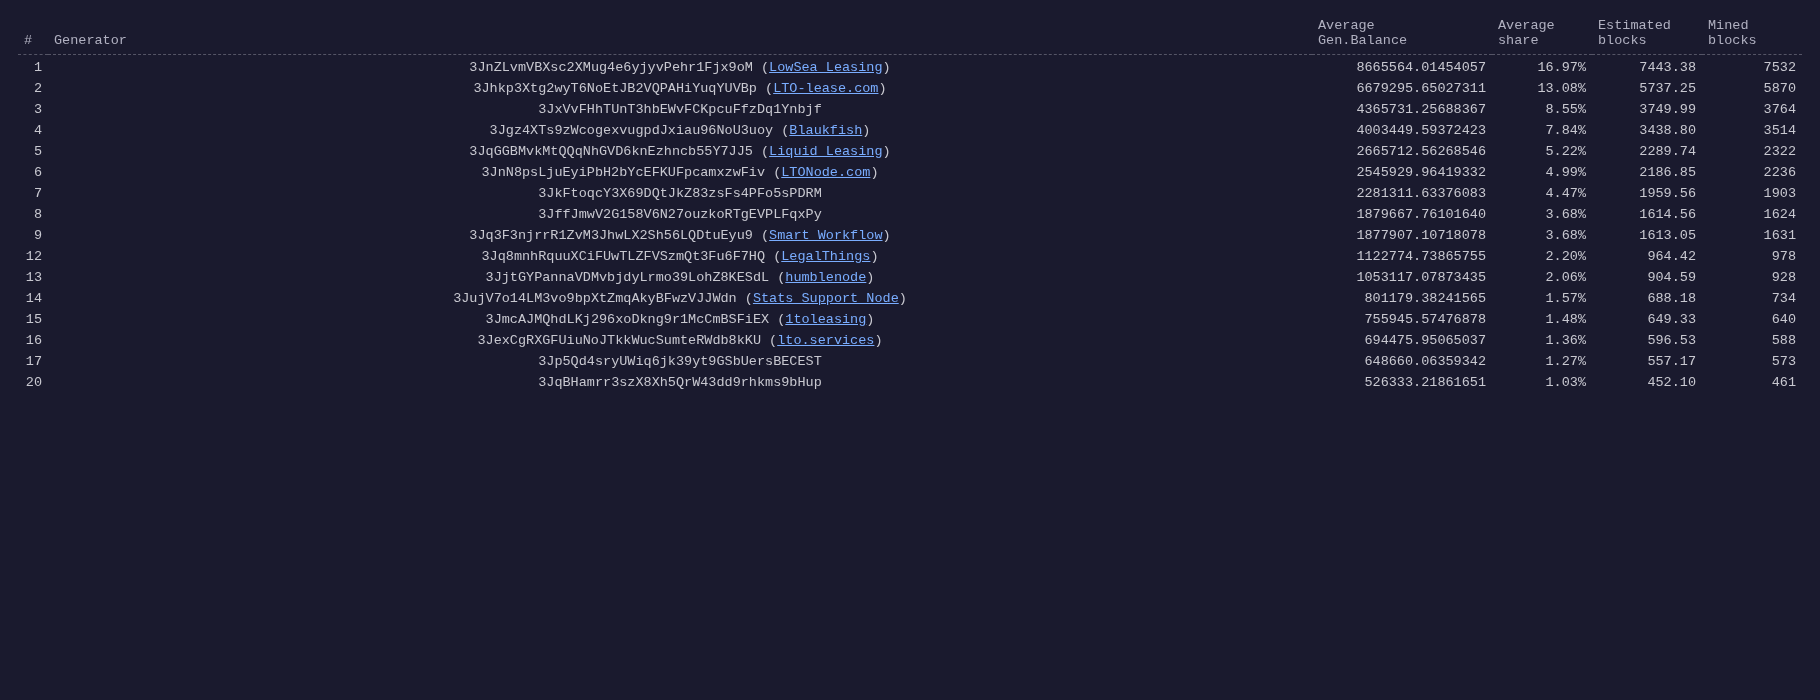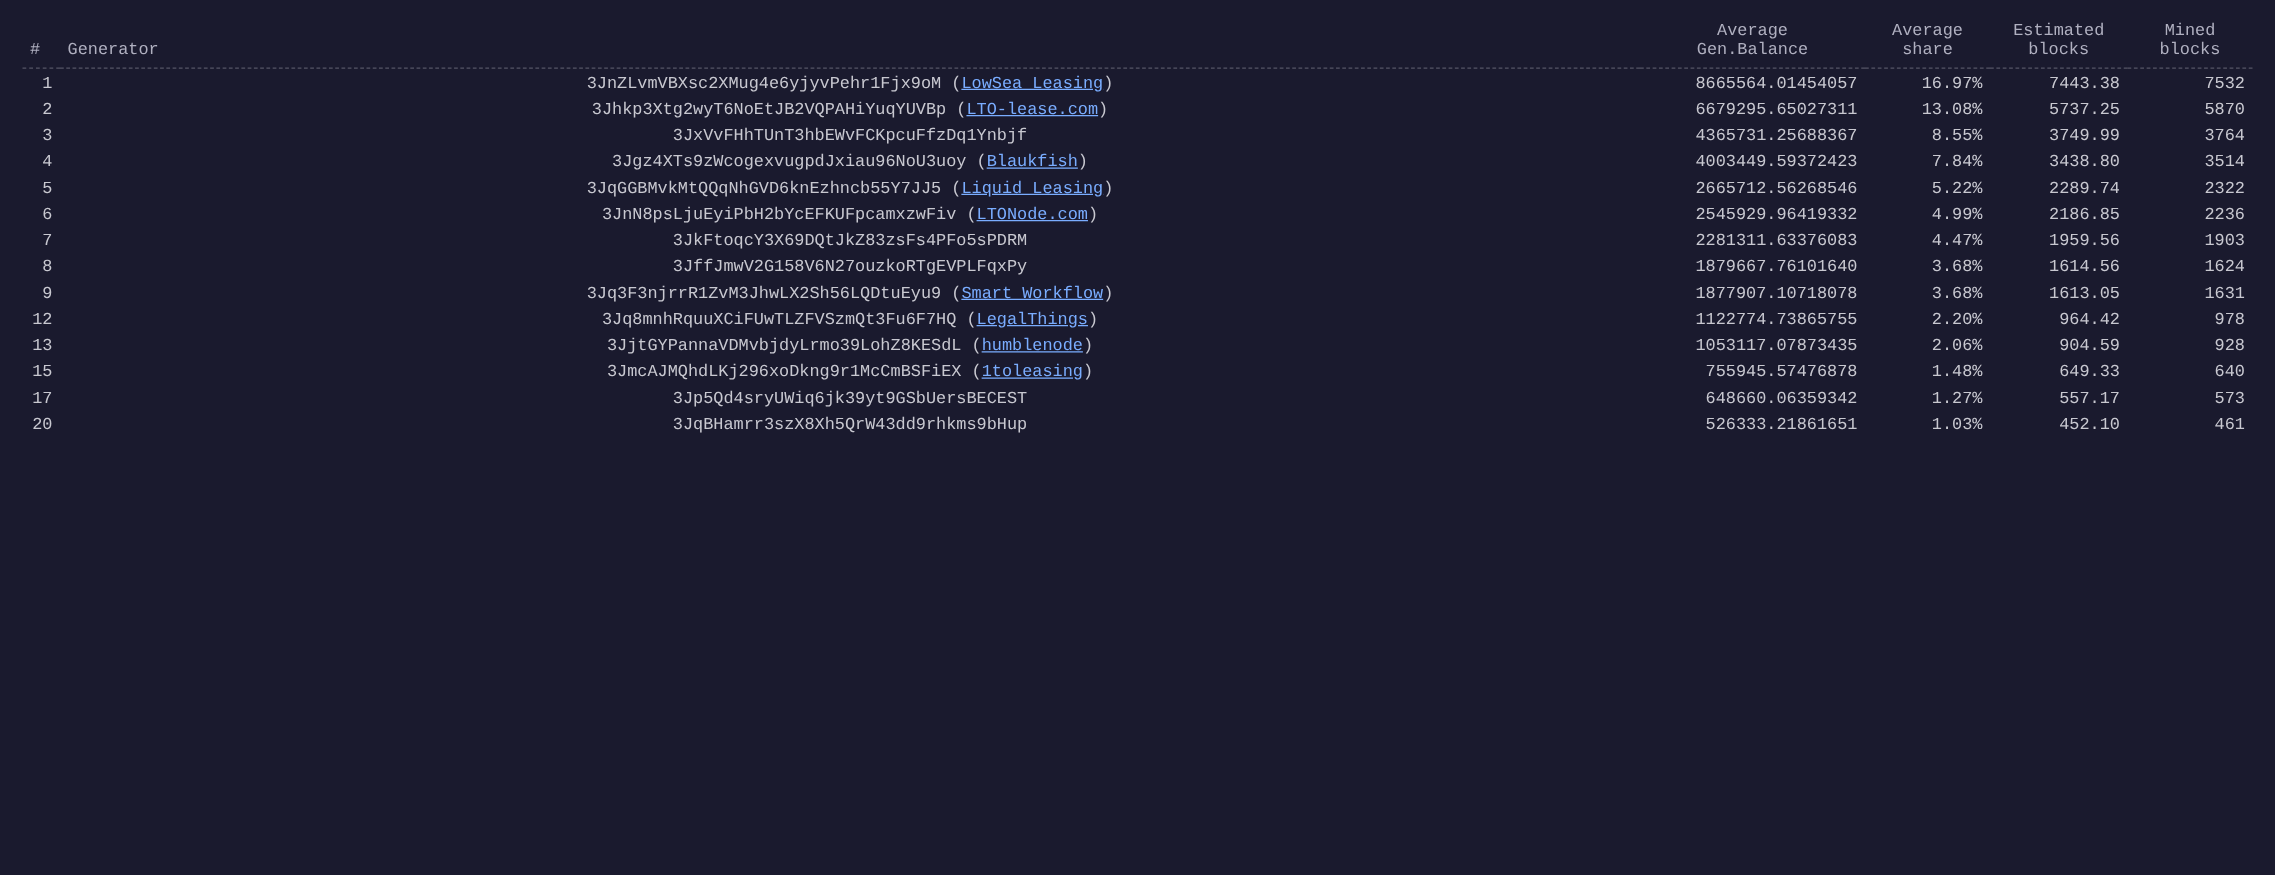--- a/index.html
+++ b/index.html
@@ -12,21 +12,21 @@
       min-width: 1820px;
     }
     table {
       width: 100%;
       border-collapse: collapse;
     }
     thead tr th {
       color: #b0b0c0;
       font-weight: normal;
       padding: 8px 6px 6px 6px;
-      text-align: center;
+      text-align: left;
       vertical-align: bottom;
       white-space: pre-line;
     }
     thead tr th:first-child,
     thead tr th:nth-child(2) {
       text-align: left;
     }
     .separator td {
       border-top: 1px dashed #555566;
       padding: 0;
@@ -161,28 +161,44 @@
       </tr>
       <tr>
         <td>13</td>
         <td><span>3JjtGYPannaVDMvbjdyLrmo39LohZ8KESdL</span> (<a href="#">humblenode</a>)</td>
         <td>1053117.07873435</td>
         <td>2.06%</td>
         <td>904.59</td>
         <td>928</td>
       </tr>
       <tr>
+        <td>14</td>
+        <td><span>3JujV7o14LM3vo9bpXtZmqAkyBFwzVJJWdn</span> (<a href="#">Stats Support Node</a>)</td>
+        <td>801179.38241565</td>
+        <td>1.57%</td>
+        <td>688.18</td>
+        <td>734</td>
+      </tr>
+      <tr>
         <td>15</td>
         <td><span>3JmcAJMQhdLKj296xoDkng9r1McCmBSFiEX</span> (<a href="#">1toleasing</a>)</td>
         <td>755945.57476878</td>
         <td>1.48%</td>
         <td>649.33</td>
         <td>640</td>
       </tr>
       <tr>
+        <td>16</td>
+        <td><span>3JexCgRXGFUiuNoJTkkWucSumteRWdb8kKU</span> (<a href="#">lto.services</a>)</td>
+        <td>694475.95065037</td>
+        <td>1.36%</td>
+        <td>596.53</td>
+        <td>588</td>
+      </tr>
+      <tr>
         <td>17</td>
         <td><span>3Jp5Qd4sryUWiq6jk39yt9GSbUersBECEST</span></td>
         <td>648660.06359342</td>
         <td>1.27%</td>
         <td>557.17</td>
         <td>573</td>
       </tr>
       <tr>
         <td>20</td>
         <td><span>3JqBHamrr3szX8Xh5QrW43dd9rhkms9bHup</span></td>

